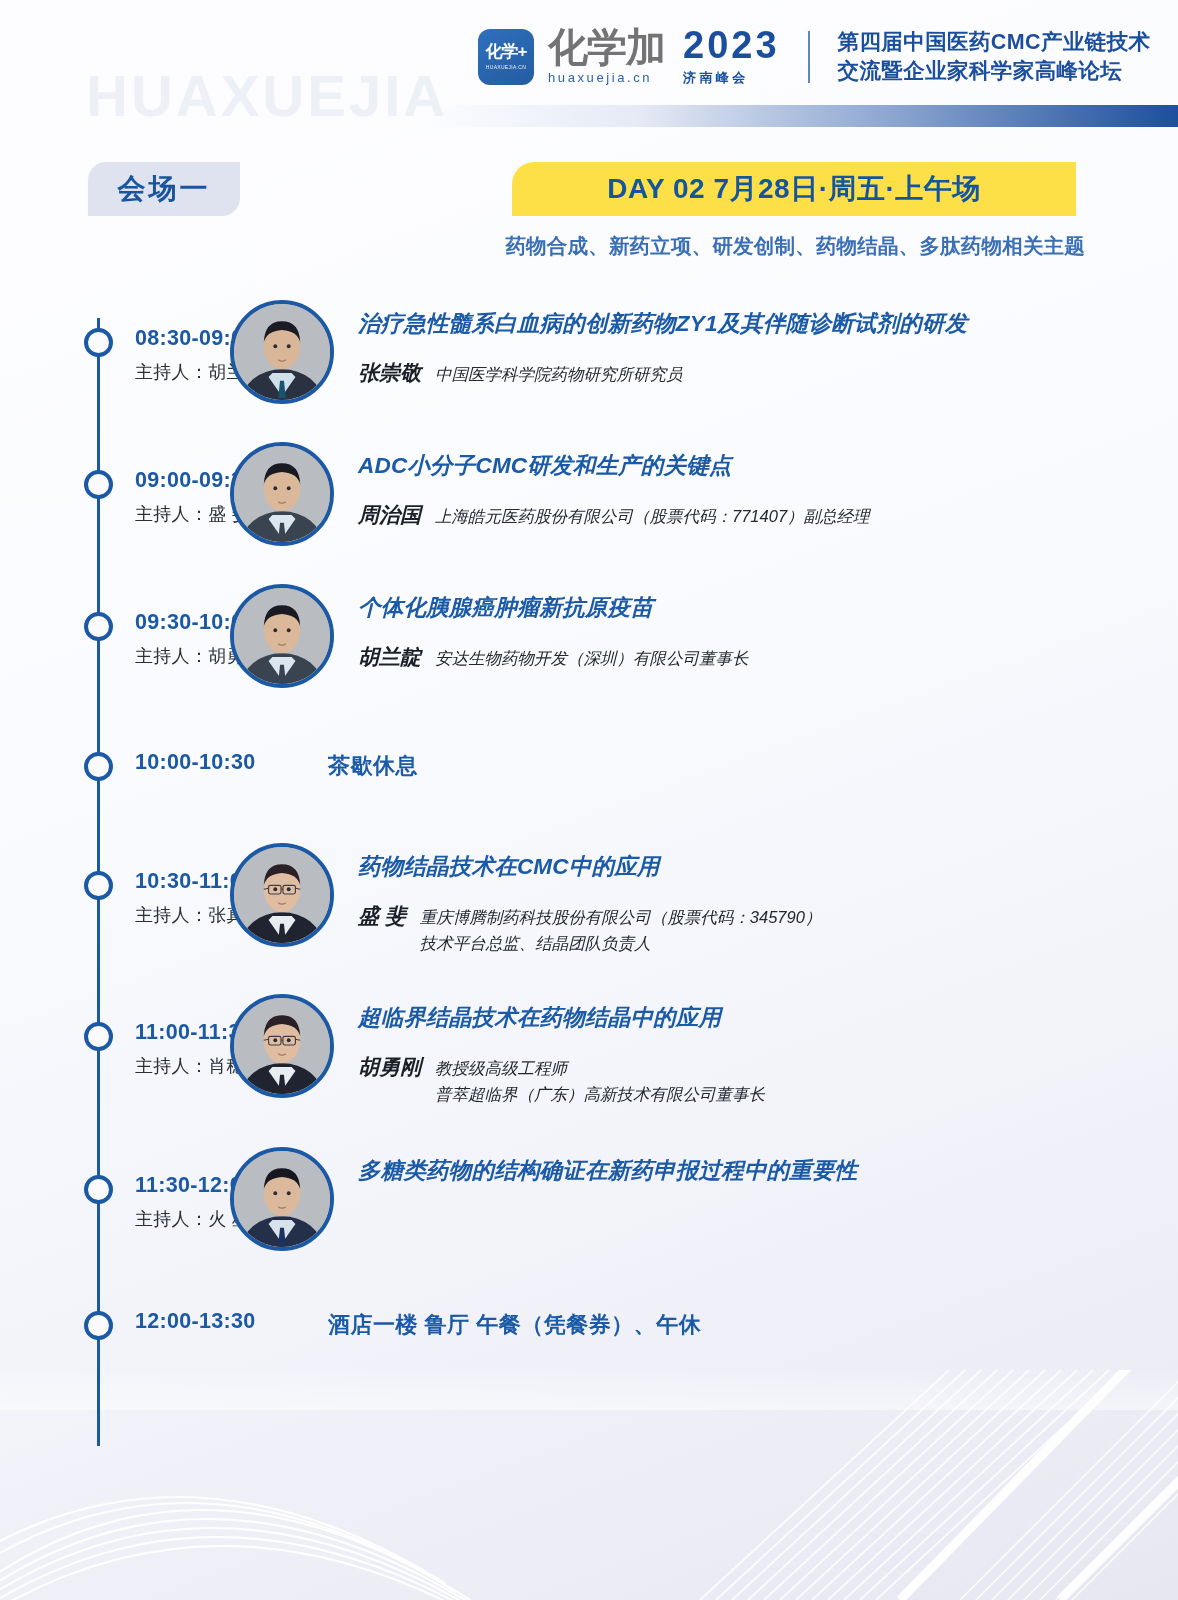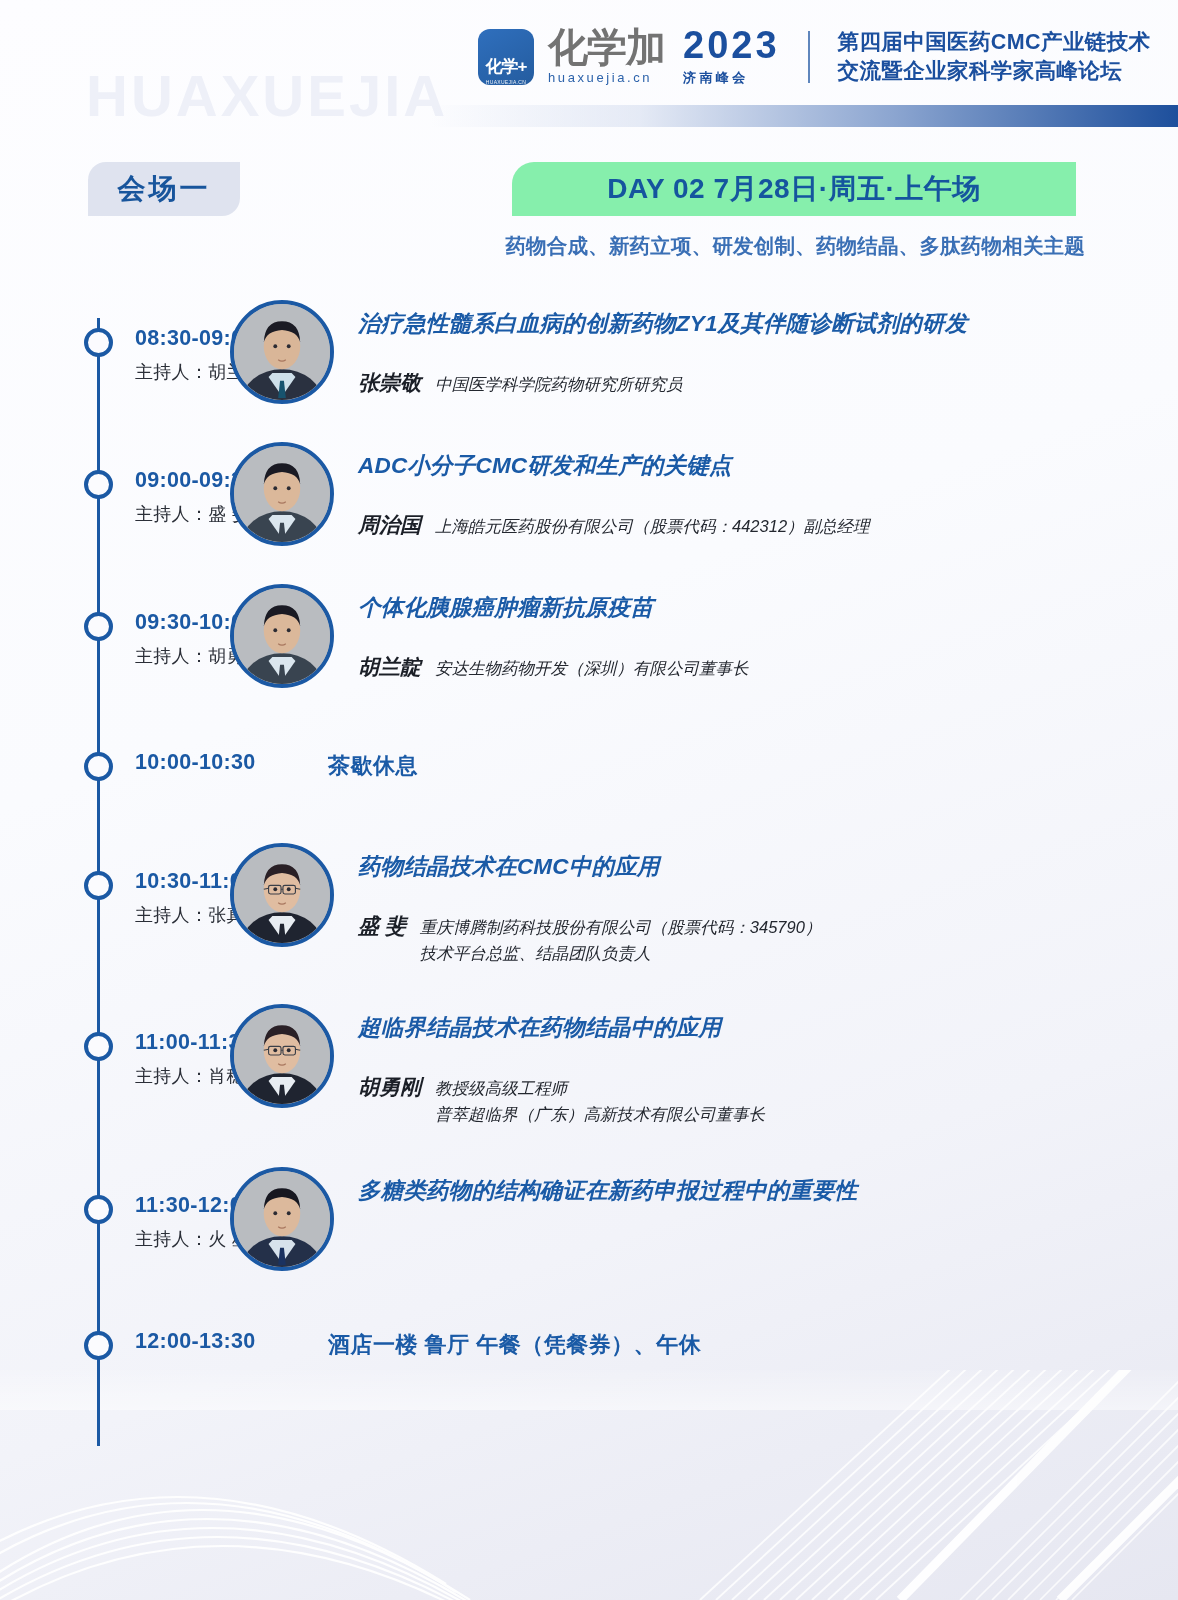--- a/index.html
+++ b/index.html
@@ -59,21 +59,21 @@
     align-items: center;
     gap: 14px;
   }
   .logo-mark {
     width: 56px; height: 56px;
     border-radius: 12px;
     background: linear-gradient(150deg, #2f6fbd 0%, #245c9f 100%);
     display: flex;
     flex-direction: column;
     align-items: center;
-    justify-content: flex-end;
+    justify-content: center;
     color: #ffffff;
     flex: none;
   }
   .logo-mark .lm-top {
     font-size: 17px; font-weight: bold; line-height: 1;
     letter-spacing: -1px;
   }
   .logo-mark .lm-bot {
     font-size: 5px; letter-spacing: 0.3px; margin-top: 4px; opacity: .92;
   }
@@ -118,21 +118,21 @@
     z-index: 3;
   }
   .venue-tag span {
     font-size: 28px; font-weight: bold; color: #18559c; letter-spacing: 3px;
   }
 
   .day-banner {
     position: absolute;
     left: 512px; top: 162px;
     width: 564px; height: 54px;
-    background: #86efac;
+    background: #fde047;
     border-radius: 22px 0 0 0;
     display: flex; align-items: center; justify-content: center;
     z-index: 3;
   }
   .day-banner span {
     font-size: 28px; font-weight: bold; color: #15559e; letter-spacing: 0.5px;
   }
 
   .day-subtitle {
     position: absolute;
@@ -198,21 +198,21 @@
   .talk {
     padding-left: 24px;
     padding-top: 8px;
     font-style: italic;
   }
   .talk-title {
     font-size: 22.5px; font-weight: bold; color: #1a5aa6;
     letter-spacing: 0.2px;
   }
   .speaker-line {
-    margin-top: 30px;
+    margin-top: 20px;
     display: flex;
     align-items: flex-start;
   }
   .speaker-name {
     font-size: 21px; font-weight: bold; color: #1b1f27;
     white-space: nowrap; flex: none;
   }
   .speaker-org {
     font-size: 16.5px; color: #23272f;
     margin-left: 14px; line-height: 1.55; padding-top: 3px;
@@ -361,21 +361,21 @@
     <ellipse cx="57" cy="44" rx="2" ry="2.2" fill="#2b2b33"></ellipse>
     <path d="M46 58 Q50 61 54 58" stroke="#a8775f" stroke-width="1.3" fill="none"></path>
 
   </svg>
       </div>
       <div class="talk">
         <div class="talk-title">ADC小分子CMC研发和生产的关键点</div>
         <div class="speaker-line">
           <div class="speaker-name">周治国</div>
           <div class="speaker-org">
-            <div>上海皓元医药股份有限公司（股票代码：442312）副总经理</div>
+            <div>上海皓元医药股份有限公司（股票代码：771407）副总经理</div>
           </div>
         </div>
       </div>
     </div>
     <div class="row" style="margin-top: 38px;">
       <div class="dot" style="top: 28px;"></div>
       <div class="time-col" style="padding-top: 26px;">
         <div class="time">09:30-10:00</div>
         <div class="host">主持人：胡勇刚</div>
       </div>

